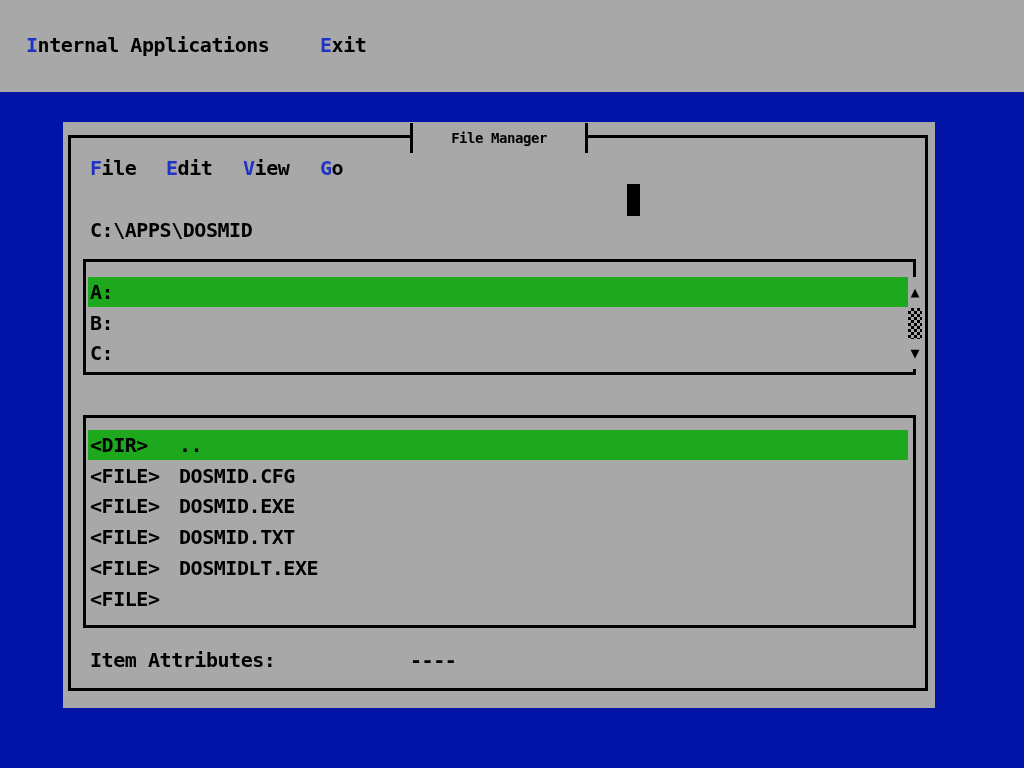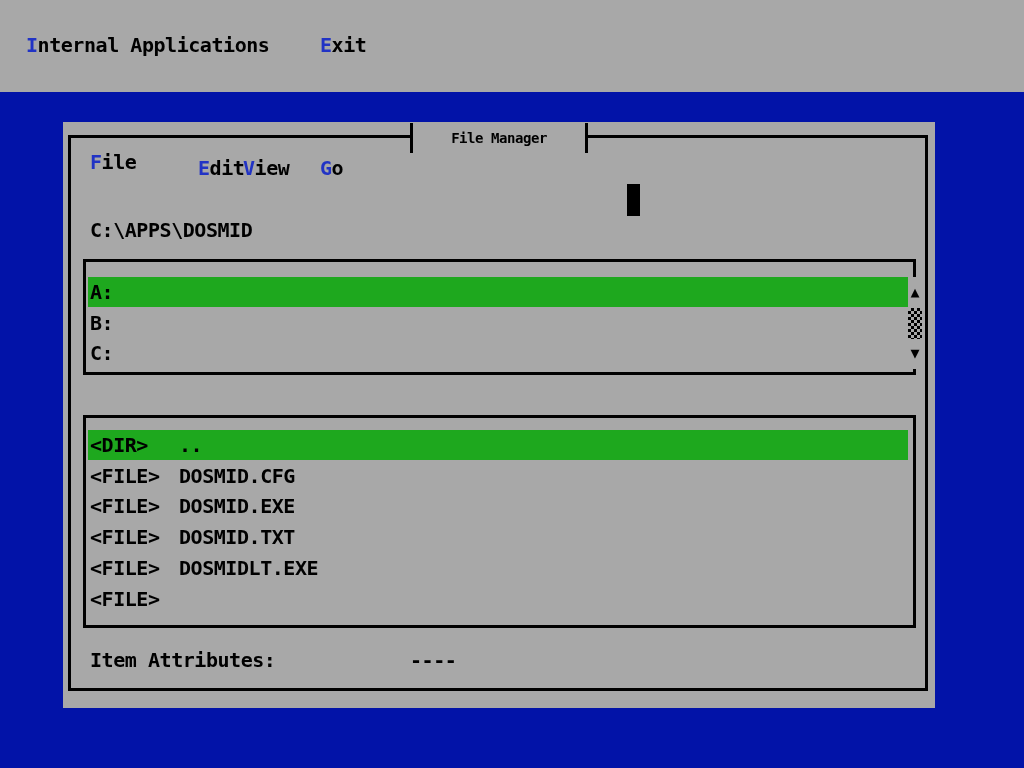--- a/index.html
+++ b/index.html
@@ -13,22 +13,22 @@
   .tm-item { cursor:default; }
   .tm-1 { left:26px; top:30px; }
   .tm-2 { left:320px; top:30px; }
 
   .window { position:absolute; left:63px; top:122px; width:872px; height:586px; background:#a8a8a8; }
   .win-border { position:absolute; left:5px; top:13px; width:860px; height:556px; border:3px solid #000; }
   .title-box { position:absolute; left:347px; top:1px; width:178px; height:30px; background:#a8a8a8;
                border-left:3px solid #000; border-right:3px solid #000; text-align:center;
                line-height:30px; font-size:14px; letter-spacing:-0.45px; color:#000; }
 
-  .menu-file { left:27px;  top:25px; }
-  .menu-edit { left:103px; top:31px;margin-left:32px; }
+  .menu-file { left:27px;  top:31px; }
+  .menu-edit { left:103px; top:31px; }
   .menu-view { left:180px; top:31px; }
   .menu-go   { left:257px; top:31px; }
   .path-row  { left:27px;  top:93px; }
   .cursor-block { position:absolute; left:564px; top:62px; width:13px; height:32px; background:#000; }
 
   .box { position:absolute; border:3px solid #000; }
   .drive-box { left:20px; top:137px; width:833px; height:116px; }
   .file-box  { left:20px; top:293px; width:833px; height:213px; }
 
   .sel-bar { position:absolute; left:25px; width:820px; height:30px; background:#1ea81e; }

